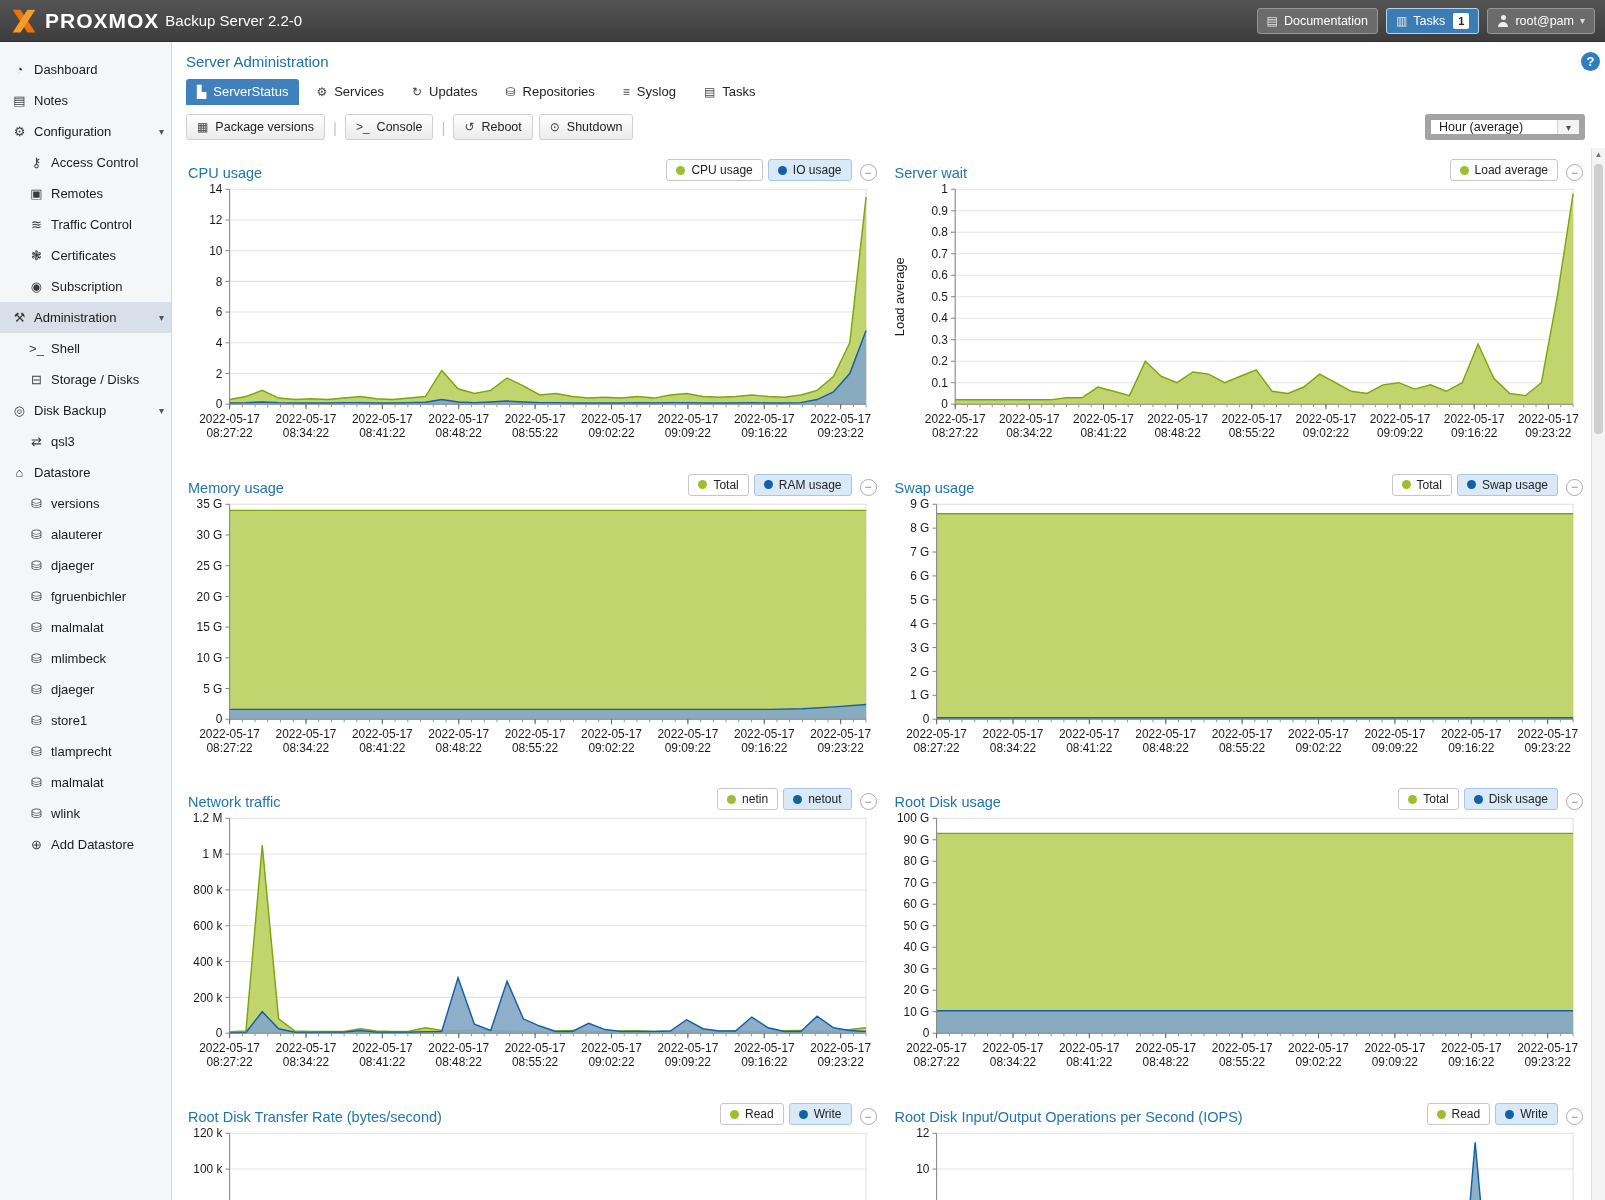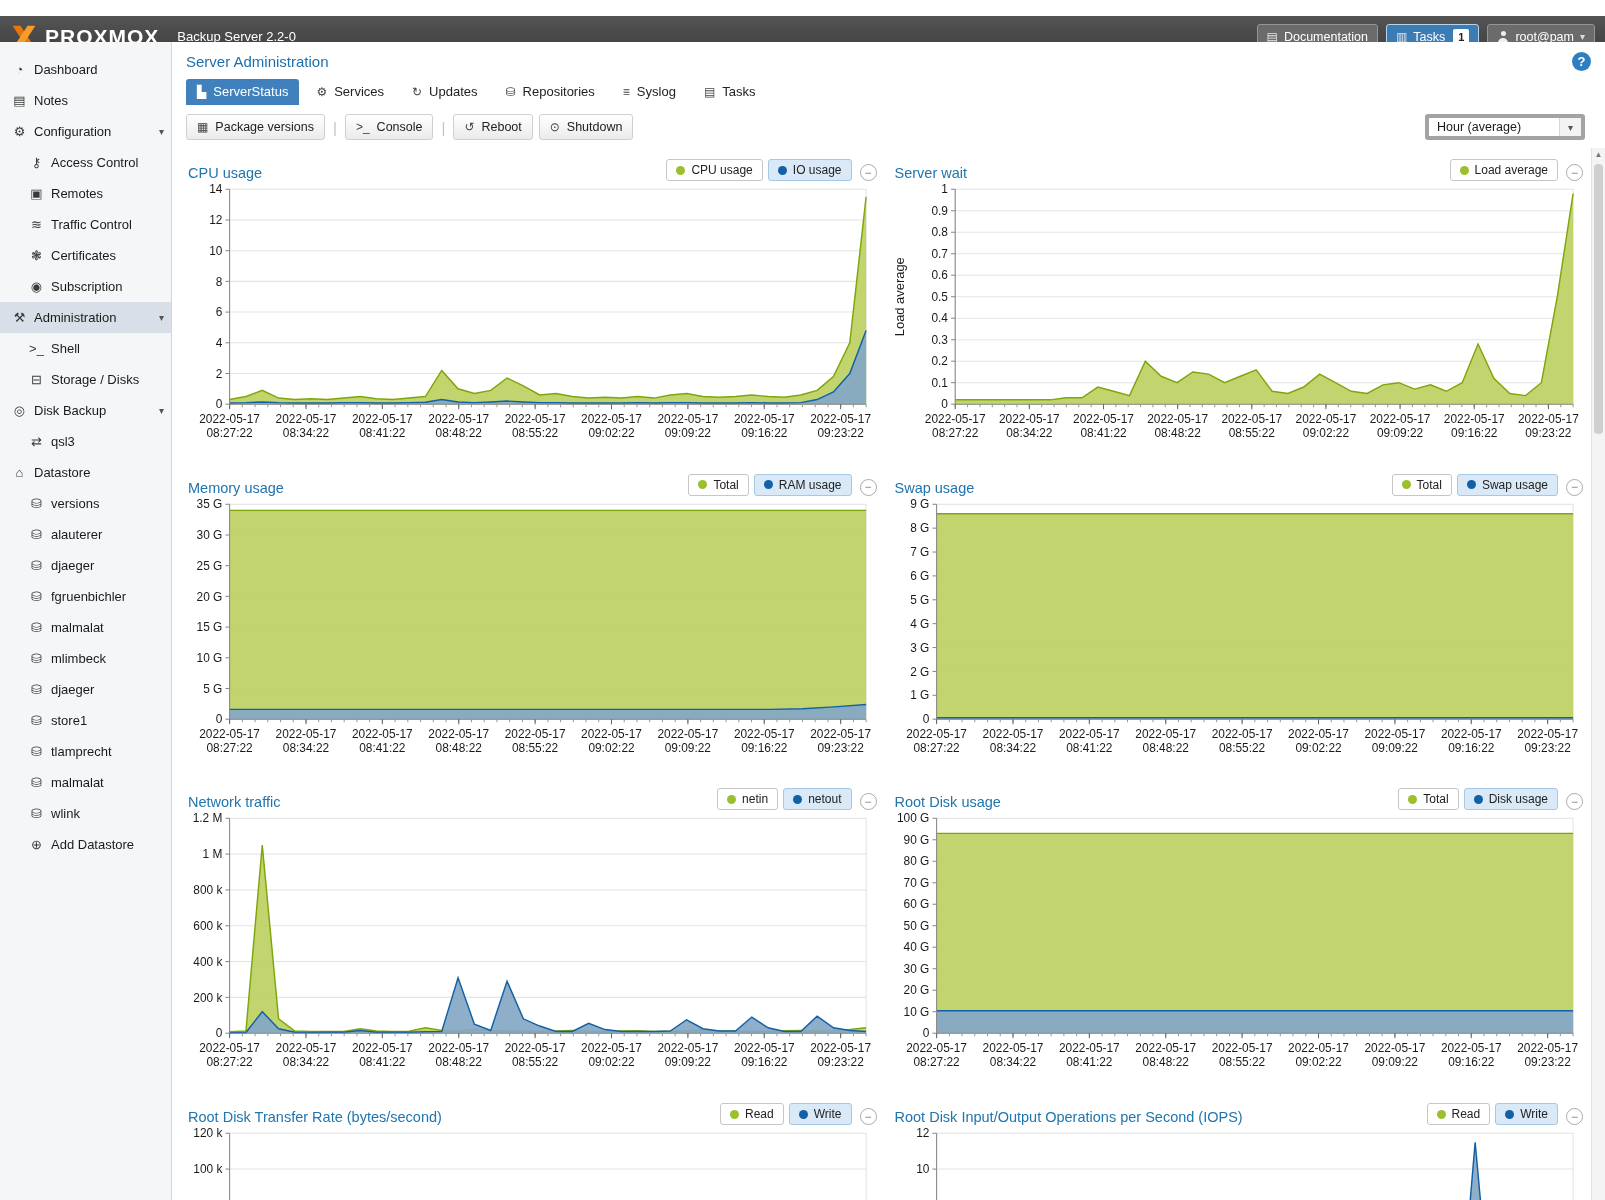--- a/index.html
+++ b/index.html
@@ -1,24 +1,24 @@
 <!DOCTYPE html>
 <html><head>
 <meta charset="utf-8">
 <style>
   *{box-sizing:border-box;margin:0;padding:0}
   html,body{width:1605px;height:1200px;overflow:hidden;background:#fff;
     font-family:"Liberation Sans",sans-serif;color:#1a1a1a;font-size:13px}
   
-  .header{position:absolute;top:16px;left:0;right:0;height:42px;
+  .header{position:absolute;top:0;left:0;right:0;height:42px;
     background:linear-gradient(#545454,#3d3d3d);display:flex;align-items:center;
     padding:16px 10px;color:#fff;border-bottom:1px solid #2e2e2e}
   .logo{display:flex;align-items:center;gap:7px}
   .brand{font-size:21px;font-weight:bold;letter-spacing:1px}
-  .product{font-size:13px;margin-left:18px;color:#fff}
+  .product{font-size:15px;margin-left:6px;color:#fff}
   .header-right{margin-left:auto;display:flex;gap:8px;align-items:center}
   .hbtn{display:flex;align-items:center;gap:6px;background:#6b6b6b;border:1px solid #959595;
     border-radius:3px;height:26px;padding:0 9px;font-size:12.5px;color:#fff;cursor:pointer}
   .hbtn.tasks{background:#3c7cb5;border-color:#b7d3ea}
   .hicon{font-size:12px;color:#e6e6e6}
   .badge{background:#fff;color:#222;border-radius:2px;padding:0 5px;font-size:11px;
     line-height:16px;font-weight:bold;margin-left:2px}
   .caret-glyph{font-size:10px;color:#ddd}
   .person-icon{width:12px;height:12px;position:relative;display:inline-block}
   .person-icon::before{content:"";position:absolute;top:0;left:3.5px;width:5px;height:5px;border-radius:50%;background:#eee}
@@ -27,38 +27,38 @@
   .sidebar{position:absolute;top:42px;left:0;width:172px;bottom:0;background:#f5f6f7;
     border-right:1px solid #d5d5d5;padding-top:12px;overflow:hidden}
   .side-item{display:flex;align-items:center;height:31px;padding:0 8px 0 10px;font-size:13px;
     color:#1a1a1a;cursor:pointer;position:relative;white-space:nowrap}
   .side-item .icon{width:19px;text-align:center;margin-right:5px;font-size:13px;color:#3a3a3a;flex:none}
   .side-item.level1{padding-left:27px}
   .side-item.selected{background:#d8dfe8}
   .side-caret{position:absolute;right:7px;color:#555;font-size:10px}
   
   .main{position:absolute;left:172px;top:42px;right:0;bottom:0;background:#fff;overflow:hidden}
-  .page-head{display:flex;align-items:center;padding:10px 14px 5px 14px}
+  .page-head{display:flex;align-items:center;padding:10px 5px 5px 14px}
   .page-title{color:#1e6fad;font-size:15px}
   .help-btn{margin-left:auto;width:19px;height:19px;border-radius:50%;background:#2e7fc1;color:#fff;
     font-size:13px;display:flex;align-items:center;justify-content:center;font-weight:bold;cursor:pointer}
   .tabs{display:flex;gap:6px;padding:2px 0 0 14px;align-items:flex-end;height:29px}
   .tab{display:flex;gap:7px;align-items:center;padding:5px 11px 6px 11px;font-size:13px;color:#222;
     border-radius:3px 3px 0 0;cursor:pointer}
   .tab .tglyph{font-size:12px;color:#444}
   .tab.active{background:#4081bd;color:#fff}
   .tab.active .tglyph{color:#fff}
   .toolbar{display:flex;align-items:center;gap:6px;padding:9px 20px 9px 14px}
   .tb-buttons{display:flex;align-items:center;gap:6px}
   .tbtn{display:flex;align-items:center;gap:7px;background:linear-gradient(#ffffff,#ebebeb);
     border:1px solid #cfcfcf;border-radius:3px;height:26px;padding:0 10px;font-size:12.5px;color:#222;
     cursor:pointer;font-family:inherit}
   .bicon{font-size:12px;color:#444}
   .tsep{color:#c4c4c4;font-size:15px;margin:0 2px}
-  .combo{margin-left:auto;display:flex;align-items:center;width:160px;height:26px;border:4px solid #a3a3a3;
+  .combo{margin-left:auto;display:flex;align-items:center;width:160px;height:26px;border:6px solid #a3a3a3;
     border-radius:3px;background:#fff;font-size:12.5px;cursor:pointer}
   .combo .cval{flex:1;padding:0 8px}
   .combo .ccaret{width:22px;height:100%;border-left:1px solid #d8d8d8;background:#f3f3f3;
     display:flex;align-items:center;justify-content:center;color:#555;font-size:10px}
   
   .charts{display:grid;grid-template-columns:1fr 1fr;column-gap:8px;row-gap:14px;padding:2px 20px 0 8px}
   .panel-head{display:flex;align-items:flex-end;height:30px;padding:0 2px 0 8px}
   .panel-title{color:#2175ae;font-size:14.5px;white-space:nowrap;overflow:hidden}
   .legend{margin-left:auto;display:flex;gap:5px;align-items:center;flex:none}
   .lbtn{display:flex;align-items:center;gap:6px;border:1px solid #c6c6c6;border-radius:3px;background:#fff;

